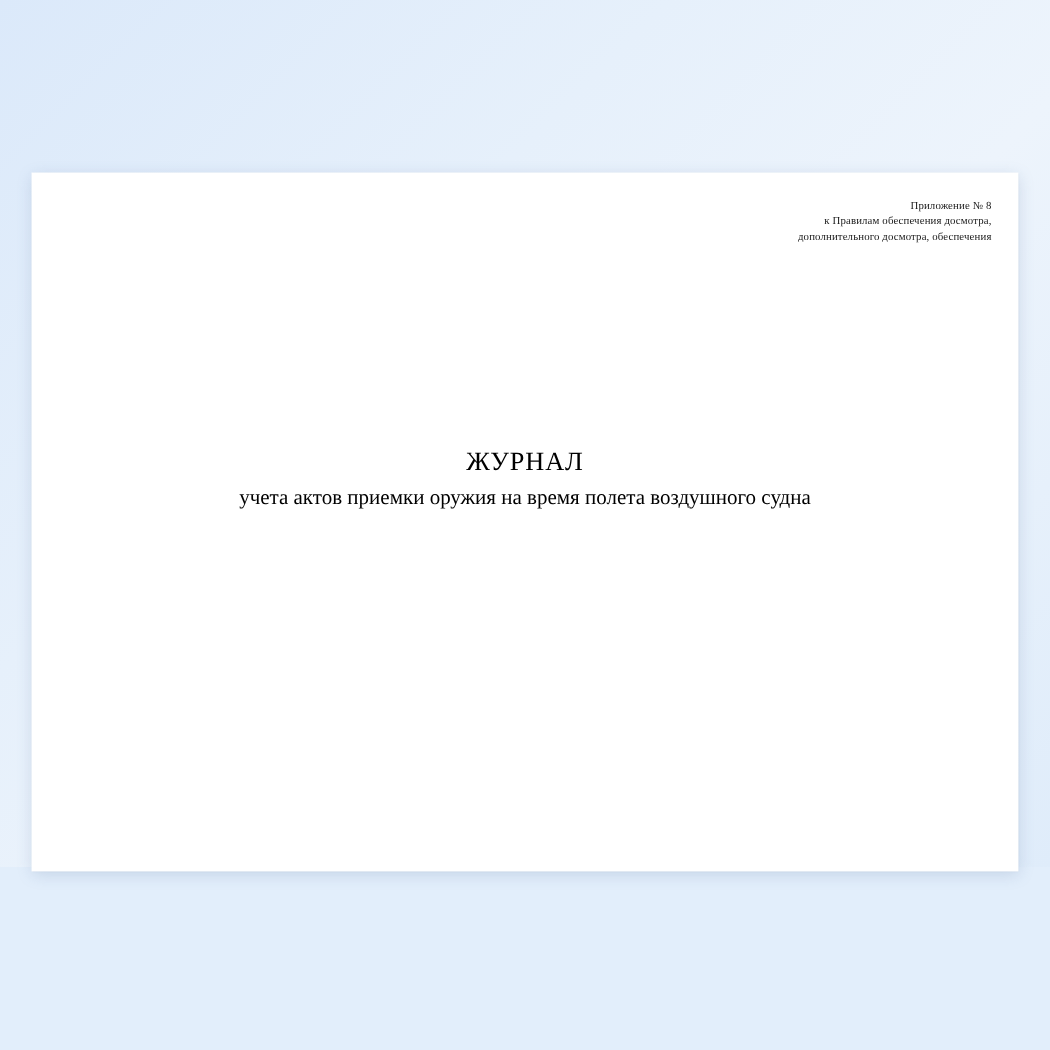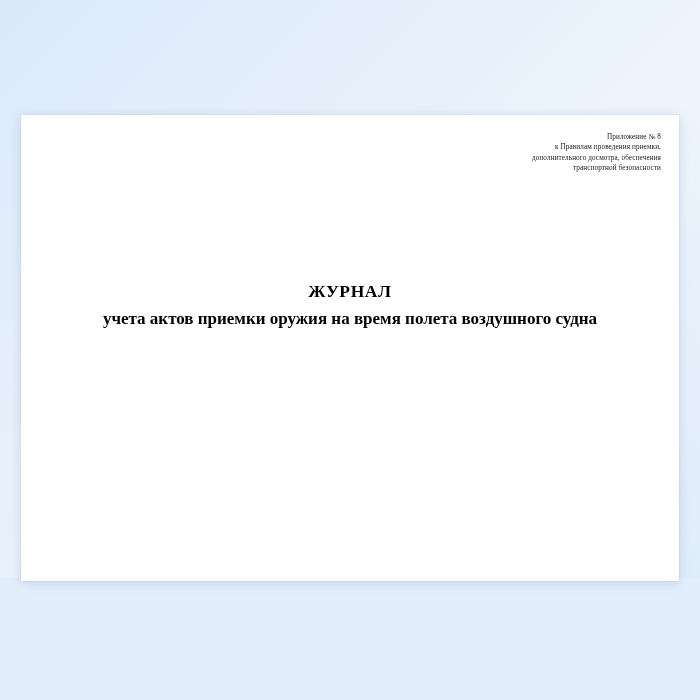--- a/index.html
+++ b/index.html
@@ -51,44 +51,44 @@
   #titleblock {
     position: absolute;
     left: 0;
     right: 0;
     top: 166px;
     text-align: center;
     color: #000000;
   }
   #doc-title {
     font-size: 17.5px;
-    font-weight: bold;
+    font-weight: normal;
     letter-spacing: 0.6px;
     line-height: 1.25;
+    margin-top: 16px;
   }
   #doc-subtitle {
     margin-top: 5px;
-    font-size: 17px;
-    font-weight: bold;
+    font-size: 14px;
+    font-weight: normal;
     line-height: 1.3;
     text-align: center;
   }
 </style>
 </head>
 <body>
 
 <div id="stage">
 
   <div id="page">
 
     <div id="appendix">
       <span class="line">Приложение № 8</span>
-      <span class="line">к Правилам проведения приемки,</span>
+      <span class="line">к Правилам обеспечения досмотра,</span>
       <span class="line">дополнительного досмотра, обеспечения</span>
-      <span class="line">транспортной безопасности</span>
     </div>
 
     <div id="titleblock">
       <div id="doc-title">ЖУРНАЛ</div>
       <div id="doc-subtitle">учета актов приемки оружия на время полета воздушного судна</div>
     </div>
 
   </div>
 
 </div>

